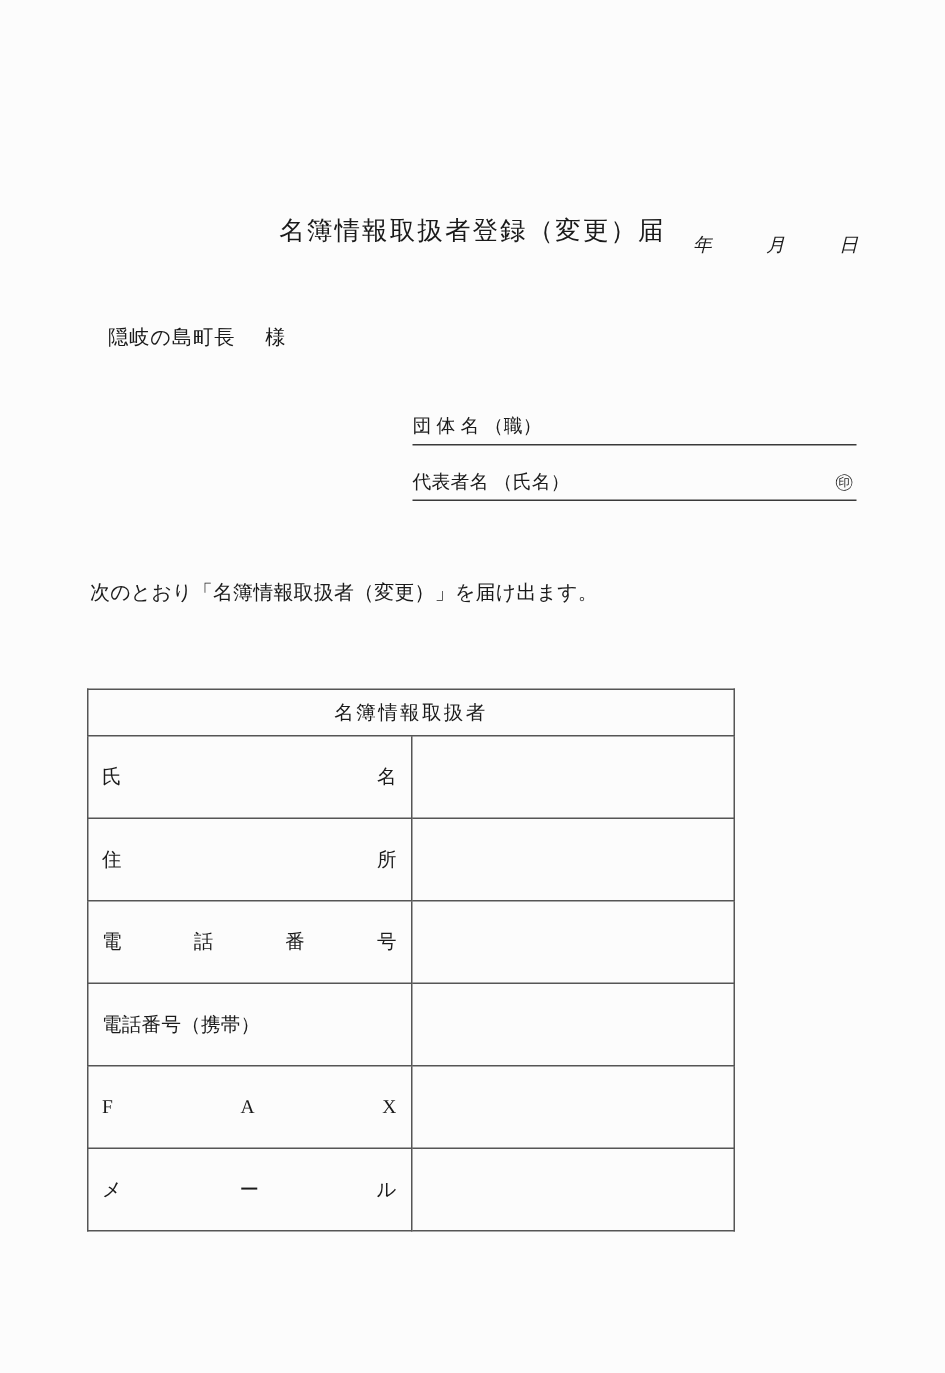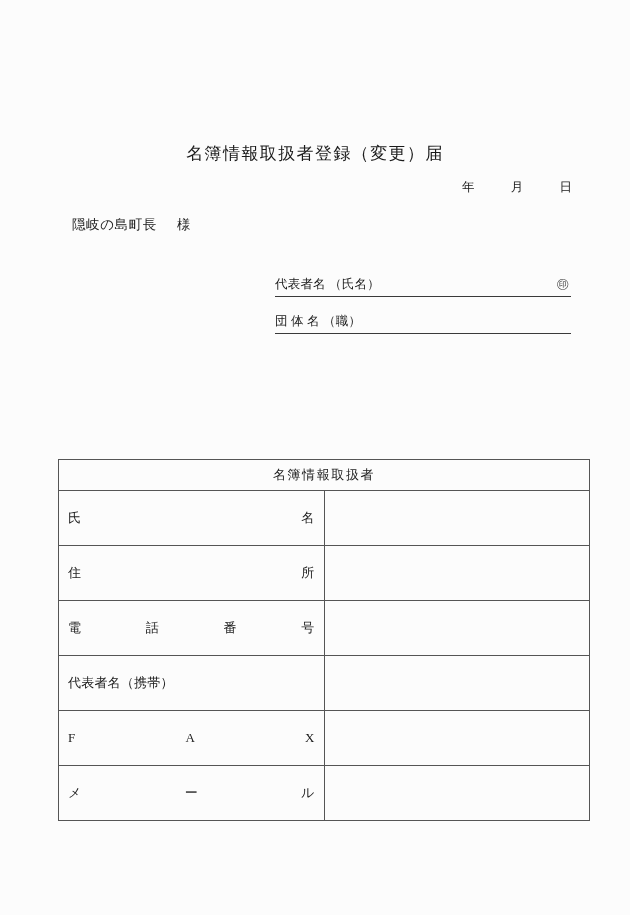--- a/index.html
+++ b/index.html
@@ -42,23 +42,24 @@
     font-size: 17px;
     letter-spacing: 1.4px;
     white-space: nowrap;
     margin-top: 16px;
   }
 
   
   .date-line {
     position: absolute;
     right: 58px;
-    top: 179px;
-    font-size: 12.5px;
-    white-space: nowrap;
+    top: 155px;
+    font-size: 12.5px;
+    white-space: nowrap;
+    font-style: italic;
   }
   .date-line .seg {
     display: inline-block;
   }
   .date-line .gap {
     display: inline-block;
     width: 30px;
   }
 
   
@@ -123,21 +124,21 @@
   .body-text .line2 {
     display: block;
     white-space: nowrap;
   }
 
   
   .info-table {
     position: absolute;
     left: 58px;
     top: 459px;
-    width: 532px;
+    width: 432px;
     border-collapse: collapse;
     table-layout: fixed;
   }
   .info-table td {
     border: 1px solid #555;
     font-size: 13px;
     padding: 0;
   }
   .info-table .th-cell {
     height: 30px;
@@ -186,30 +187,31 @@
     <span class="seg">日</span>
   </div>
 
   <div class="addressee">
     <span>隠岐の島町長</span>
     <span class="sama">様</span>
   </div>
 
   <div class="sig-block">
     <div class="sig-row">
+      <span class="sig-label">団 体 名 （職）</span>
+      <span class="sig-seal"></span>
+    </div>
+    <div class="sig-row">
       <span class="sig-label">代表者名 （氏名）</span>
       <span class="sig-seal">㊞</span>
     </div>
-    <div class="sig-row">
-      <span class="sig-label">団 体 名 （職）</span>
-      <span class="sig-seal"></span>
-    </div>
   </div>
 
   <div class="body-text">
+    <span class="line2">次のとおり「名簿情報取扱者（変更）」を届け出ます。</span>
   </div>
 
   <table class="info-table">
     <tbody>
       <tr>
         <td class="th-cell" colspan="2">名簿情報取扱者</td>
       </tr>
       <tr>
         <td class="label-cell">
           <span class="lbl-justify">
@@ -234,21 +236,21 @@
             <span>電</span>
             <span>話</span>
             <span>番</span>
             <span>号</span>
           </span>
         </td>
         <td class="value-cell"></td>
       </tr>
       <tr>
         <td class="label-cell">
-          <span class="lbl-plain">代表者名（携帯）</span>
+          <span class="lbl-plain">電話番号（携帯）</span>
         </td>
         <td class="value-cell"></td>
       </tr>
       <tr>
         <td class="label-cell">
           <span class="lbl-justify">
             <span>F</span>
             <span>A</span>
             <span>X</span>
           </span>

